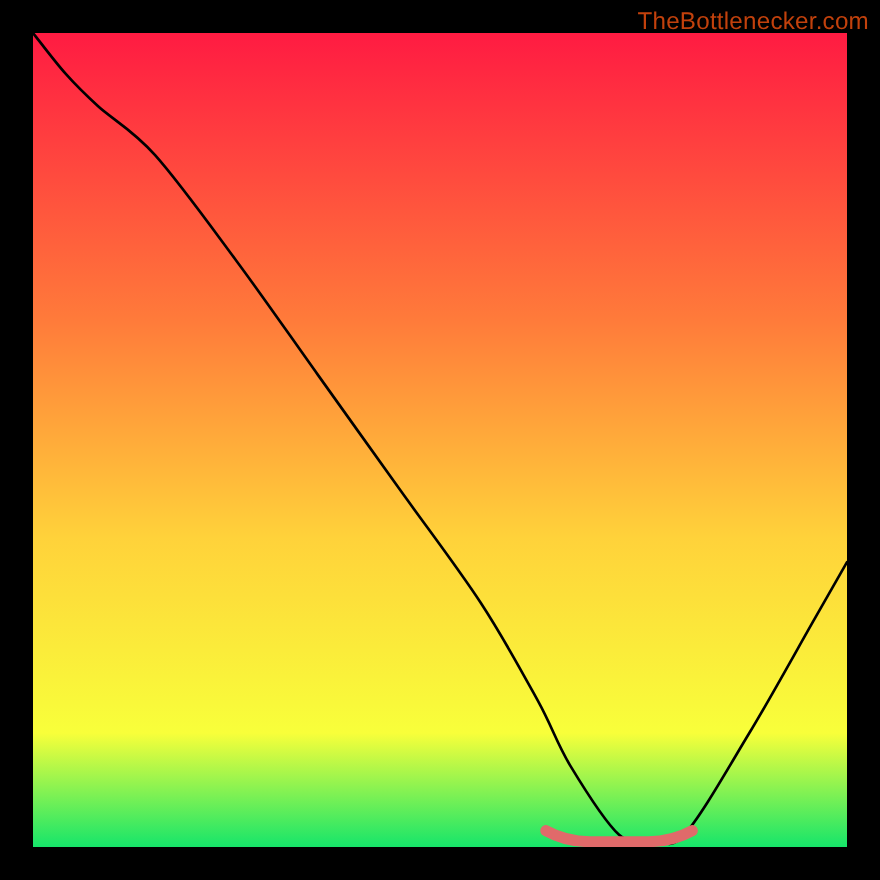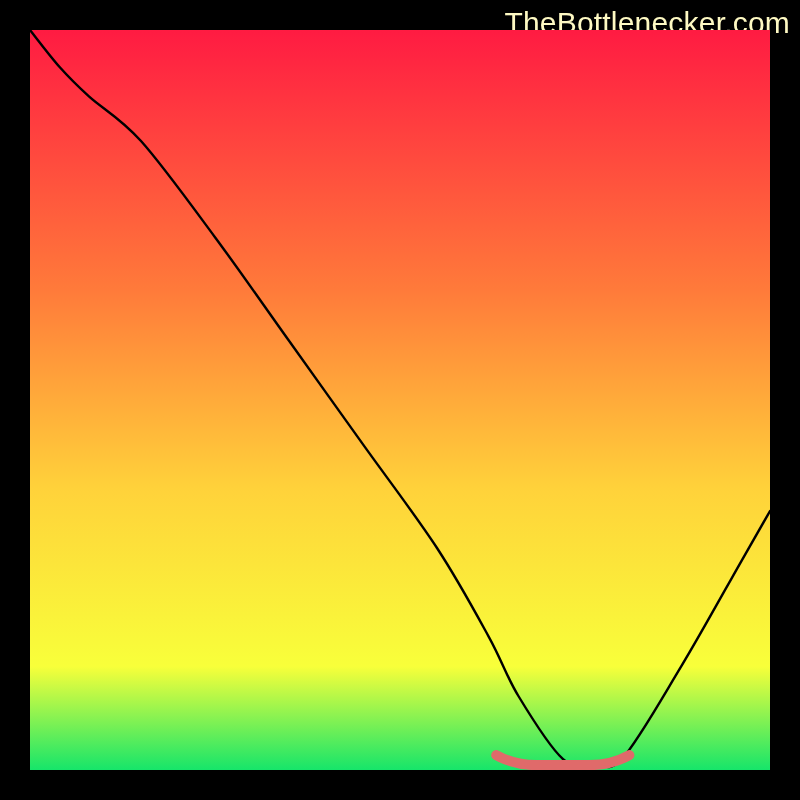--- a/index.html
+++ b/index.html
@@ -14,22 +14,22 @@
   .container {
     position: relative;
     width: 800px;
     height: 800px;
     background: #000;
   }
   .watermark {
     position: absolute;
     top: 6px;
     right: 10px;
-    color: #fef9c3;
-    font-size: 30px;
+    color: #c2410c;
+    font-size: 22px;
     letter-spacing: 0.2px;
     font-weight: 500;
   }
   .plot {
     position: absolute;
     left: 30px;
     top: 30px;
     width: 740px;
     height: 740px;
   }

